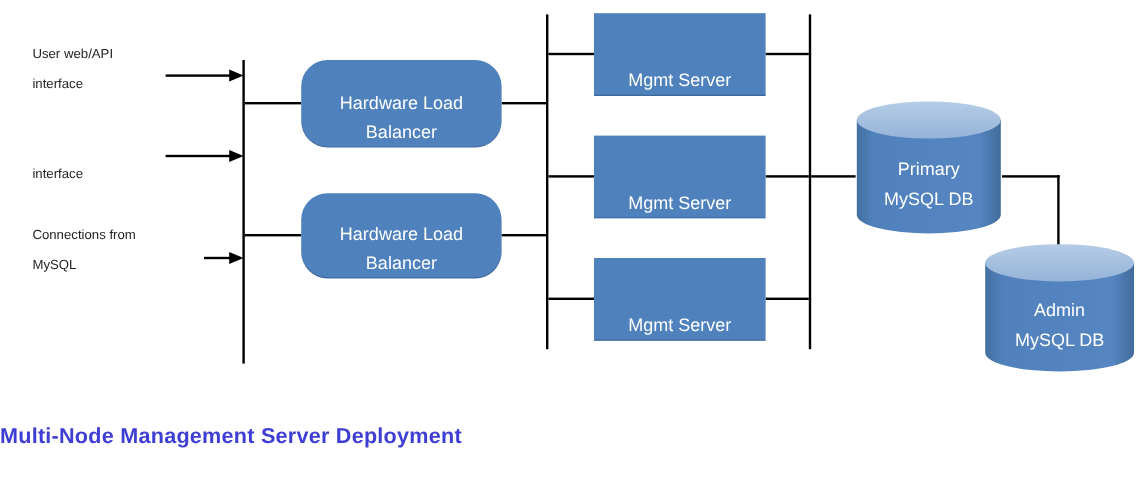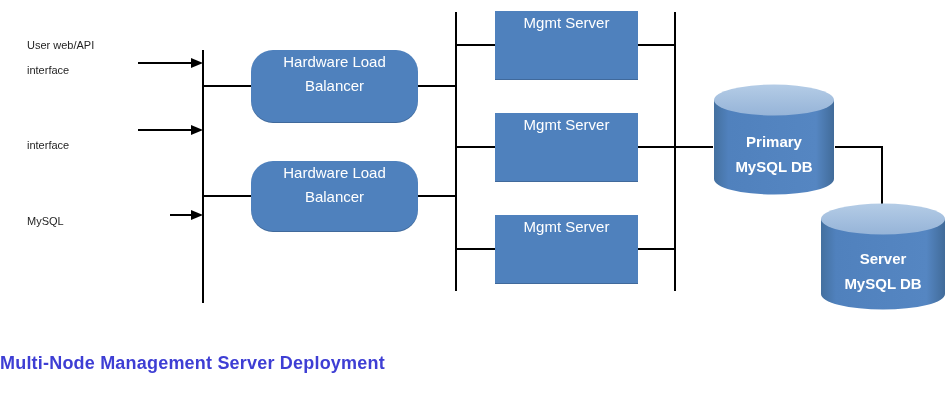--- a/index.html
+++ b/index.html
@@ -18,28 +18,28 @@
     border-bottom:5px solid transparent;
   }
   
   .input-label{
     position:absolute;left:27px;width:160px;
     font-size:11px;line-height:25px;color:#1f1f1f;
   }
   
   .node{
     position:absolute;background:#4f81bd;color:#ffffff;
-    display:flex;align-items:flex-start;justify-content:center;text-align:center;
+    display:flex;align-items:flex-end;justify-content:center;text-align:center;
     font-size:15px;line-height:24px;
     box-shadow:inset 0 -1px 0 rgba(0,0,0,0.18);
   }
   .lb{left:251px;width:167px;padding:0 18px;box-sizing:border-box;border-radius:22px;}
   .ms{left:495px;width:143px;height:69px;}
   
-  .cylinder{position:absolute;font-weight:bold;}
+  .cylinder{position:absolute;}
   .cylinder svg{display:block;}
   .cyl-label{
     position:absolute;left:0;width:100%;text-align:center;
     color:#ffffff;font-size:15px;line-height:25px;
   }
   
   .diagram-title{
     position:absolute;left:0;top:353px;width:916px;text-align:left;
     font-size:18px;font-weight:bold;color:#3e3ed4;letter-spacing:0.2px;
   }
@@ -51,21 +51,21 @@
 
   <div class="input-label" style="top:33px">
     <span>User web/API</span><br>
     <span>interface</span>
   </div>
   <div class="input-label" style="top:108px">
     <br>
     <span>interface</span>
   </div>
   <div class="input-label" style="top:184px">
-    <br>
+    <span>Connections from</span><br>
     <span>MySQL</span>
   </div>
 
   <div class="hline" style="left:138px;top:62px;width:54px"></div>
   <div class="arrowhead" style="left:191px;top:58px"></div>
   <div class="hline" style="left:138px;top:129px;width:54px"></div>
   <div class="arrowhead" style="left:191px;top:125px"></div>
   <div class="hline" style="left:170px;top:214px;width:22px"></div>
   <div class="arrowhead" style="left:191px;top:210px"></div>
 
@@ -126,20 +126,20 @@
       <span>MySQL DB</span>
     </div>
   </div>
 
   <div class="cylinder" style="left:820px;top:203px;width:126px;height:107px">
     <svg width="126" height="107" viewBox="0 0 126 107">
       <path d="M1,16 L1,91 A62,15.5 0 0 0 125,91 L125,16 Z" fill="url(#cyl-body)"></path>
       <ellipse cx="63" cy="16" rx="62" ry="15.5" fill="url(#cyl-top)"></ellipse>
     </svg>
     <div class="cyl-label" style="top:43px">
-      <span>Server</span><br>
+      <span>Admin</span><br>
       <span>MySQL DB</span>
     </div>
   </div>
 
   <div class="diagram-title">Multi-Node Management Server Deployment</div>
 
 </div>
 
 </body></html>

